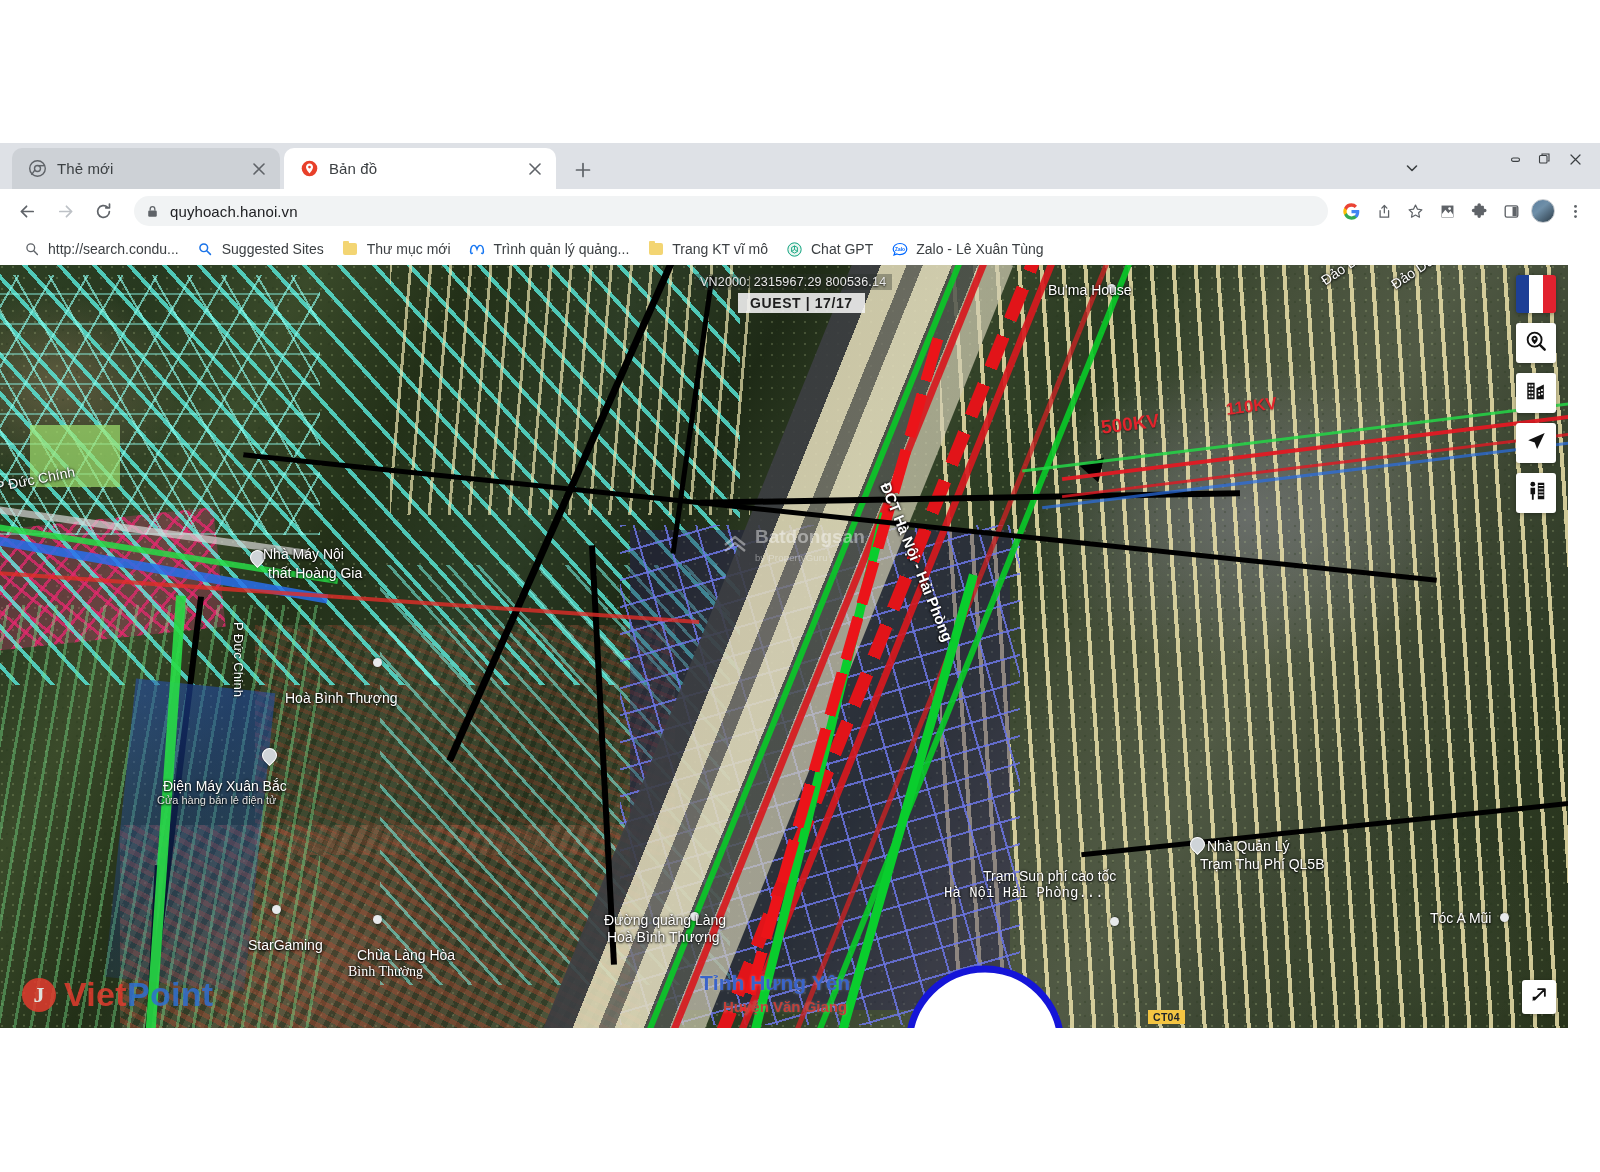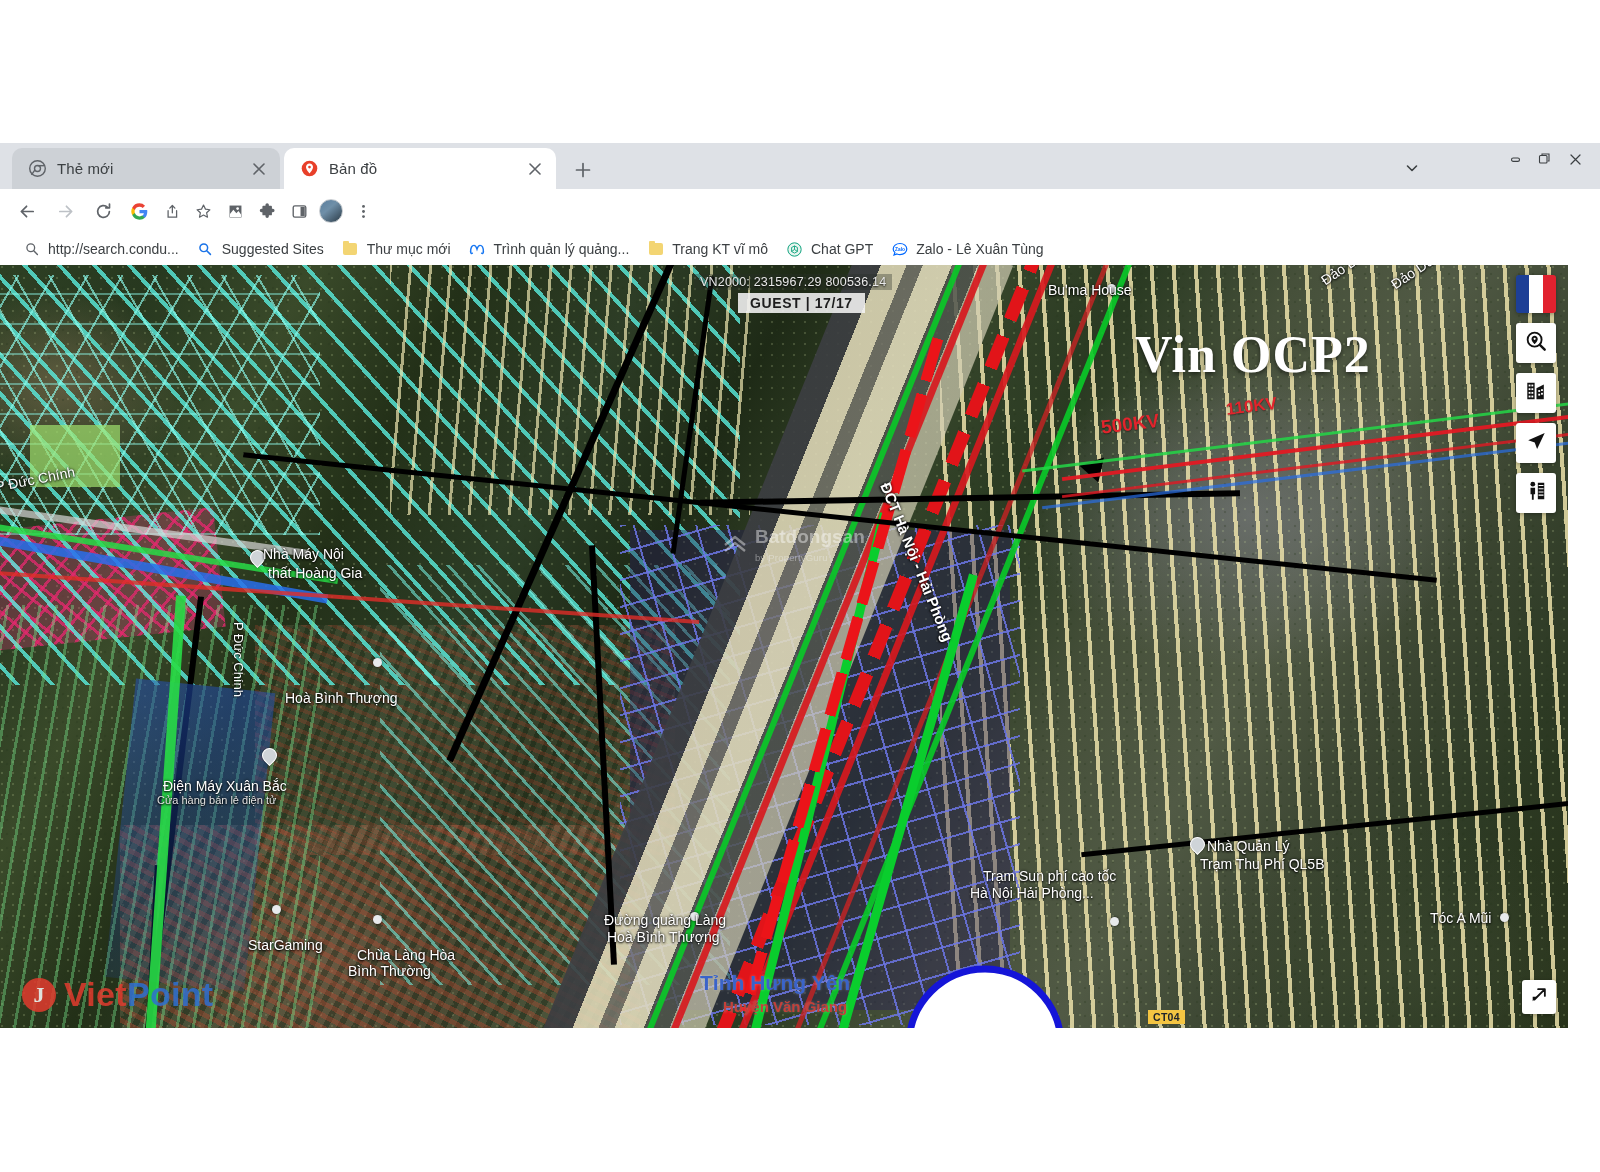--- a/index.html
+++ b/index.html
@@ -740,20 +740,29 @@
             <path d="M4 10 H16 M11 4.5 L16.5 10 L11 15.5" fill="none" stroke="#bdc1c6" stroke-width="1.8" stroke-linecap="round" stroke-linejoin="round"></path>
           </svg>
       </div>
       <div class="navbtn">
         <svg width="19" height="19" viewBox="0 0 20 20">
           <path d="M16.2 10 a6.2 6.2 0 1 1 -1.9 -4.45" fill="none" stroke="#5f6368" stroke-width="1.8" stroke-linecap="round"></path>
           <path d="M16.3 2.2 L16.3 6.1 L12.4 6.1" fill="none" stroke="#5f6368" stroke-width="1.8" stroke-linecap="round" stroke-linejoin="round"></path>
         </svg>
       </div>
 
+      <div class="omnibox">
+        <span class="lock">
+          <svg width="13" height="13" viewBox="0 0 14 14">
+            <rect x="2.4" y="6" width="9.2" height="6.6" rx="1.3" fill="#5f6368"></rect>
+            <path d="M4.5 6 V4.3 a2.5 2.5 0 0 1 5 0 V6" fill="none" stroke="#5f6368" stroke-width="1.4"></path>
+          </svg>
+        </span>
+        <span class="url">quyhoach.hanoi.vn</span>
+      </div>
 
       <div class="tbicons">
         <div class="tbicon">
           <svg width="17" height="17" viewBox="0 0 24 24">
             <path fill="#4285F4" d="M23 12.3c0-.8-.1-1.6-.2-2.3H12v4.5h6.2a5.3 5.3 0 0 1-2.3 3.5v2.9h3.7c2.2-2 3.4-5 3.4-8.6z"></path>
             <path fill="#34A853" d="M12 23.5c3.1 0 5.7-1 7.6-2.8l-3.7-2.9a7 7 0 0 1-10.4-3.7H1.7v2.9A11.5 11.5 0 0 0 12 23.5z"></path>
             <path fill="#FBBC05" d="M5.5 14.1a6.9 6.9 0 0 1 0-4.4V6.8H1.7a11.5 11.5 0 0 0 0 10.3l3.8-3z"></path>
             <path fill="#EA4335" d="M12 5.3c1.7 0 3.3.6 4.5 1.8l3.3-3.3A11.4 11.4 0 0 0 12 .5 11.5 11.5 0 0 0 1.7 6.8l3.8 3A6.9 6.9 0 0 1 12 5.3z"></path>
           </svg>
         </div>
@@ -927,21 +936,20 @@
           <path d="M3 13 L13 5 L23 13" fill="none" stroke="#ffffff" stroke-width="2.4" stroke-linejoin="round"></path>
           <path d="M3 19 L13 11 L23 19" fill="none" stroke="#ffffff" stroke-width="2.4" stroke-linejoin="round"></path>
         </svg>
       </span>
       <span>
         <span class="wtext">Batdongsan</span><br>
         <span class="wsub">by PropertyGuru</span>
       </span>
     </div>
 
-    <div class="vin-ocp2">Vin OCP2</div>
 
     <div class="kv" style="left:1100px; top:152px; transform:rotate(-7deg);">500KV</div>
     <div class="kv" style="left:1225px; top:135px; transform:rotate(-7deg); font-size:17px;">110KV</div>
 
     <div class="poi-pin" style="left:250px; top:285px;"></div>
     <div class="poi-dot" style="left:373px; top:393px;"></div>
     <div class="poi-pin" style="left:262px; top:483px;"></div>
     <div class="poi-dot" style="left:272px; top:640px;"></div>
     <div class="poi-dot" style="left:373px; top:650px;"></div>
     <div class="poi-dot" style="left:690px; top:647px;"></div>
@@ -956,25 +964,25 @@
     <div class="mlabel rot" style="left:-6px; top:214px; transform:rotate(-11deg);">P Đức Chính</div>
     <div class="mlabel" style="left:263px; top:281px;">Nhà Máy Nội</div>
     <div class="mlabel" style="left:268px; top:300px;">thất Hoàng Gia</div>
     <div class="mlabel rot" style="left:246px; top:357px; transform:rotate(90deg); font-size:13px;">P Đức Chính</div>
     <div class="mlabel rot" style="left:893px; top:215px; transform:rotate(68deg); font-size:15px; font-weight:600;">ĐCT Hà Nội - Hải Phòng</div>
     <div class="mlabel" style="left:285px; top:425px;">Hoà Bình Thượng</div>
     <div class="mlabel" style="left:163px; top:513px;">Điện Máy Xuân Bắc</div>
     <div class="mlabel sub" style="left:157px; top:529px;">Cửa hàng bán lẻ điện tử</div>
     <div class="mlabel" style="left:248px; top:672px;">StarGaming</div>
     <div class="mlabel" style="left:348px; top:682px;padding-left:9px;">Chùa Làng Hòa</div>
-    <div class="mlabel" style="left:348px; top:698px;">Bình Thường</div>
+    <div class="mlabel" style="left:348px; top:698px;font-family:Liberation Serif, serif;">Bình Thường</div>
     <div class="mlabel" style="left:604px; top:647px;">Đường quảng Làng</div>
     <div class="mlabel" style="left:607px; top:664px;">Hoà Bình Thượng</div>
     <div class="mlabel" style="left:983px; top:603px;">Trạm Sun phí cao tốc</div>
-    <div class="mlabel" style="left:970px; top:620px;">Hà Nội Hải Phòng...</div>
+    <div class="mlabel" style="left:944px; top:620px;font-family:Liberation Mono, monospace;">Hà Nội Hải Phòng...</div>
     <div class="mlabel" style="left:1207px; top:573px;">Nhà Quản Lý</div>
     <div class="mlabel" style="left:1200px; top:591px;">Trạm Thu Phí QL5B</div>
     <div class="mlabel" style="left:1430px; top:645px;">Tóc A Mũi</div>
     <div class="mlabel" style="left:700px; top:705px; color:#3a63c9; font-size:21px; font-weight:700; text-shadow:0 0 3px rgba(255,255,255,.35);">Tỉnh Hưng Yên</div>
     <div class="mlabel" style="left:723px; top:733px; color:#c4403a; font-size:15px; font-weight:700; text-shadow:0 0 3px rgba(255,255,255,.3);">Huyện Văn Giang</div>
 
     <div class="ct04">CT04</div>
 
 
     <div style="position:absolute; left:905px; top:700px; width:160px; height:130px; overflow:hidden;">

